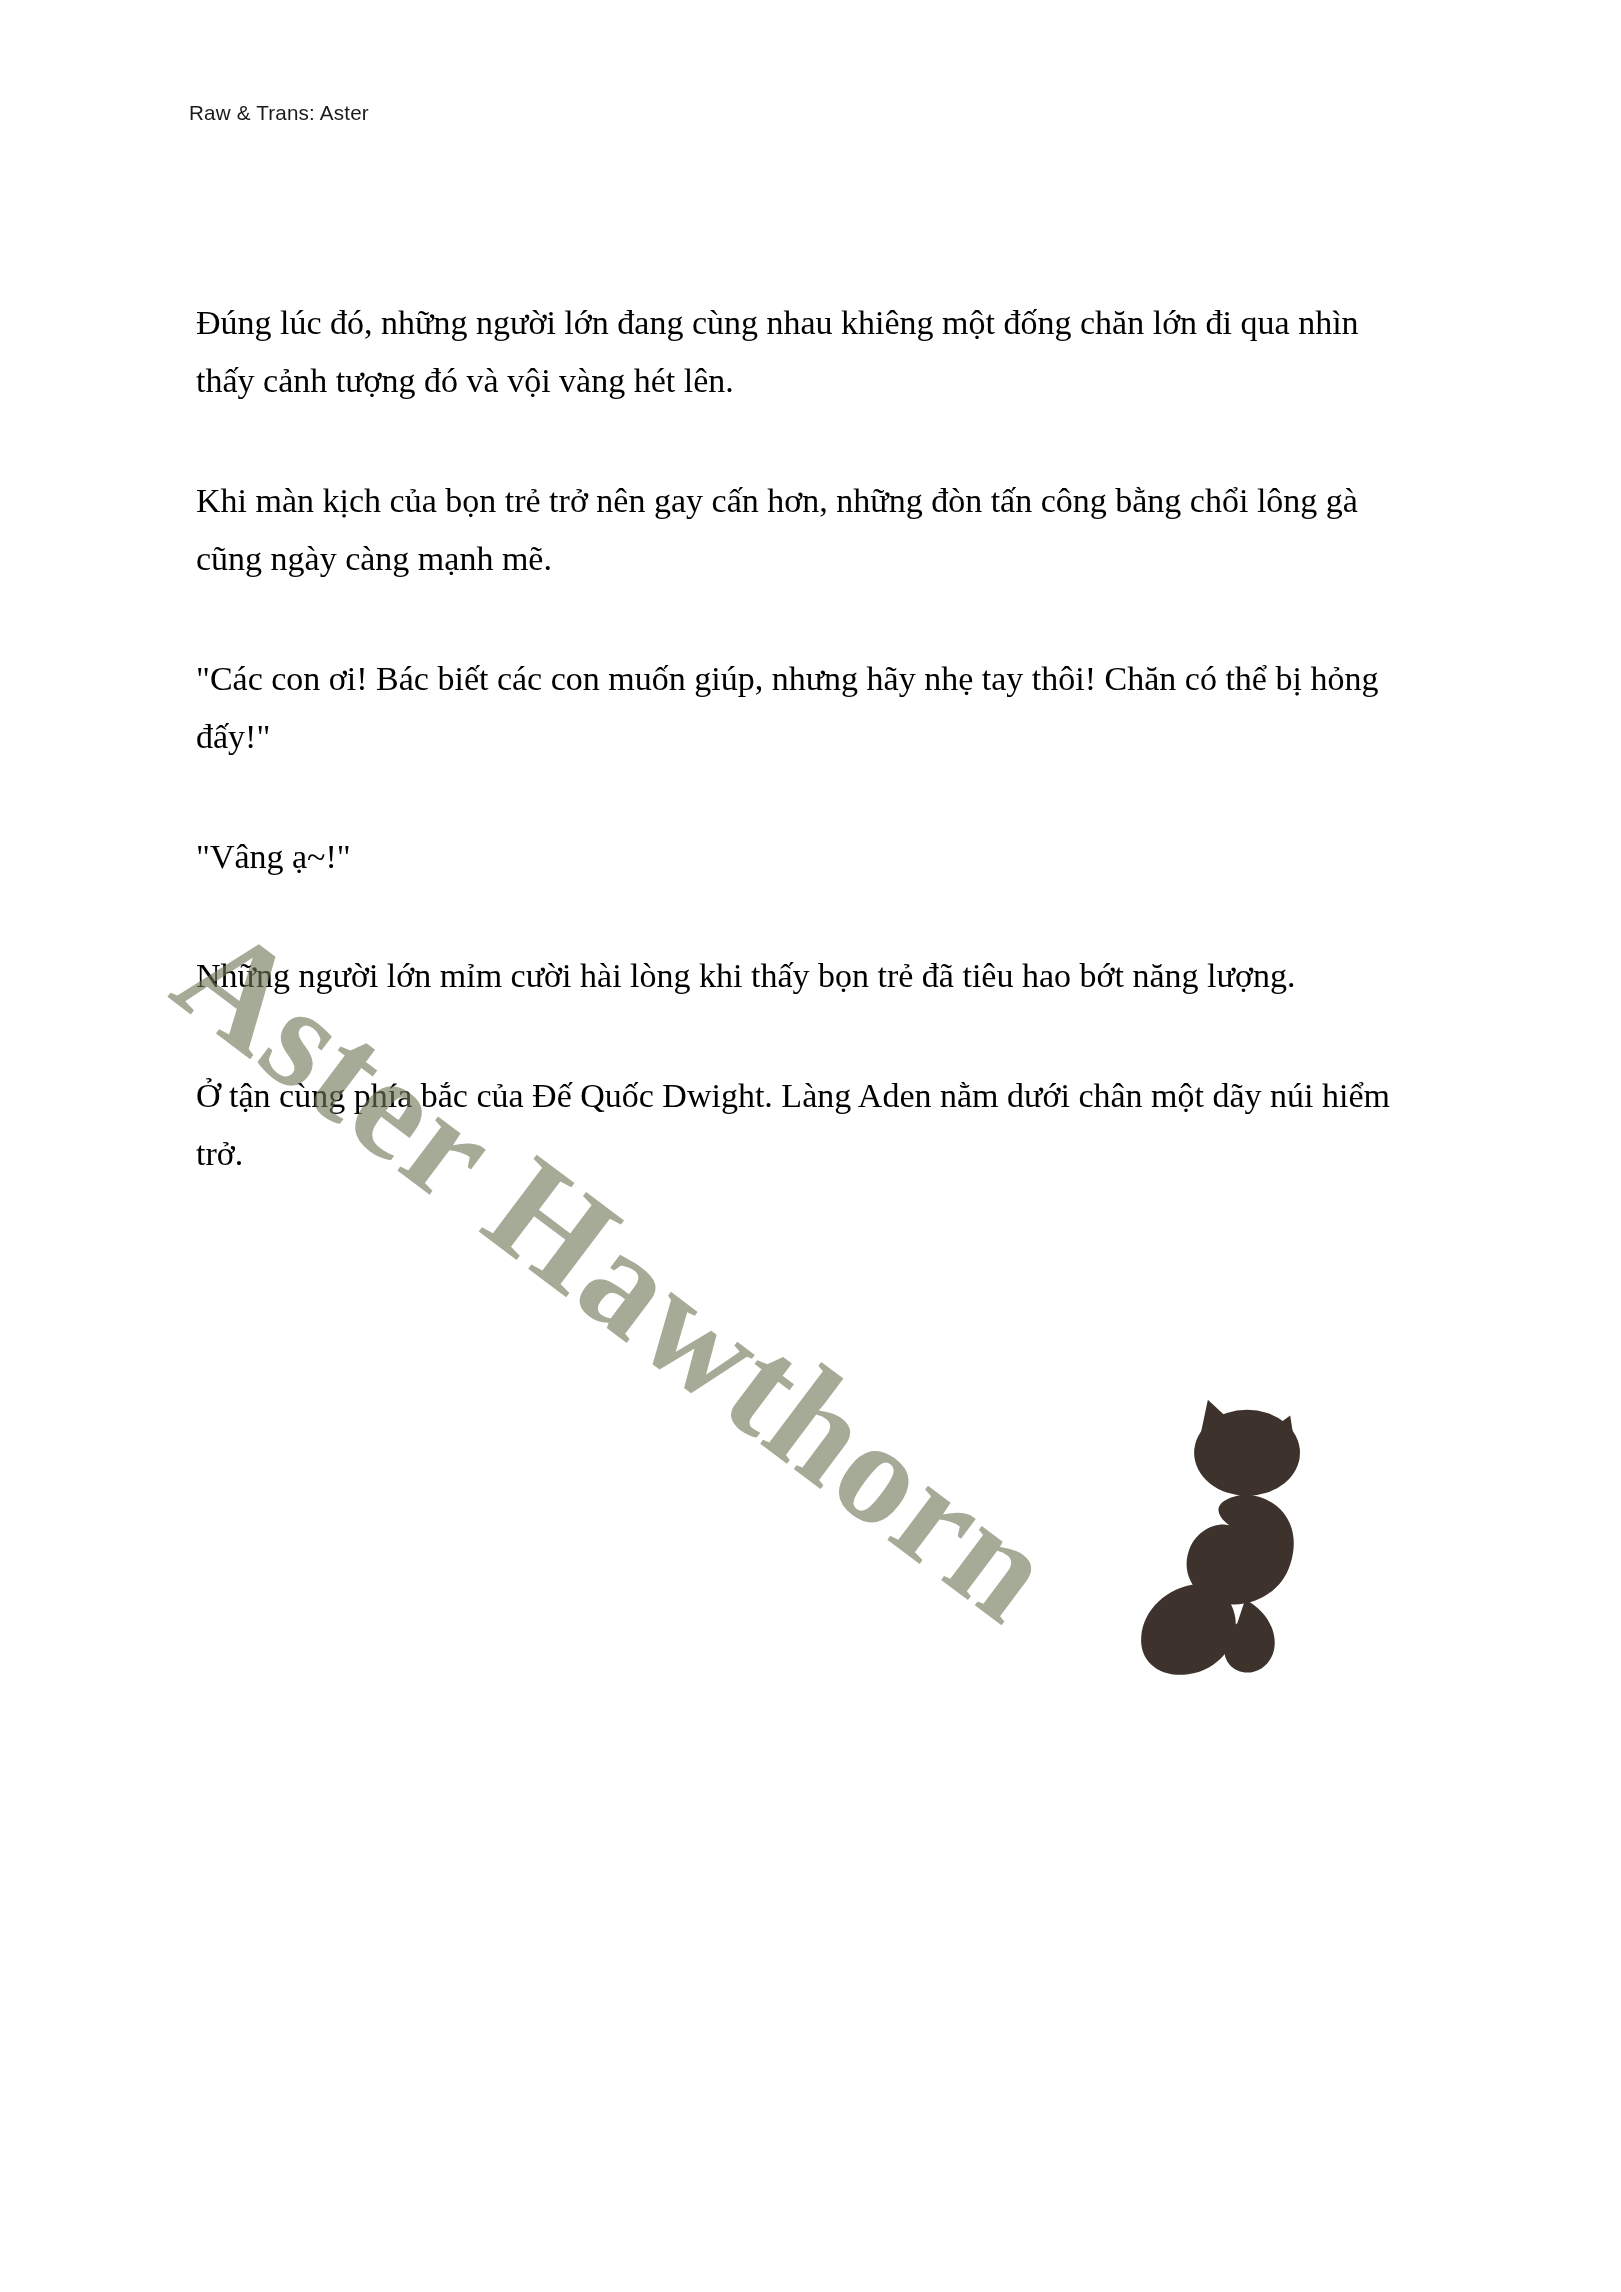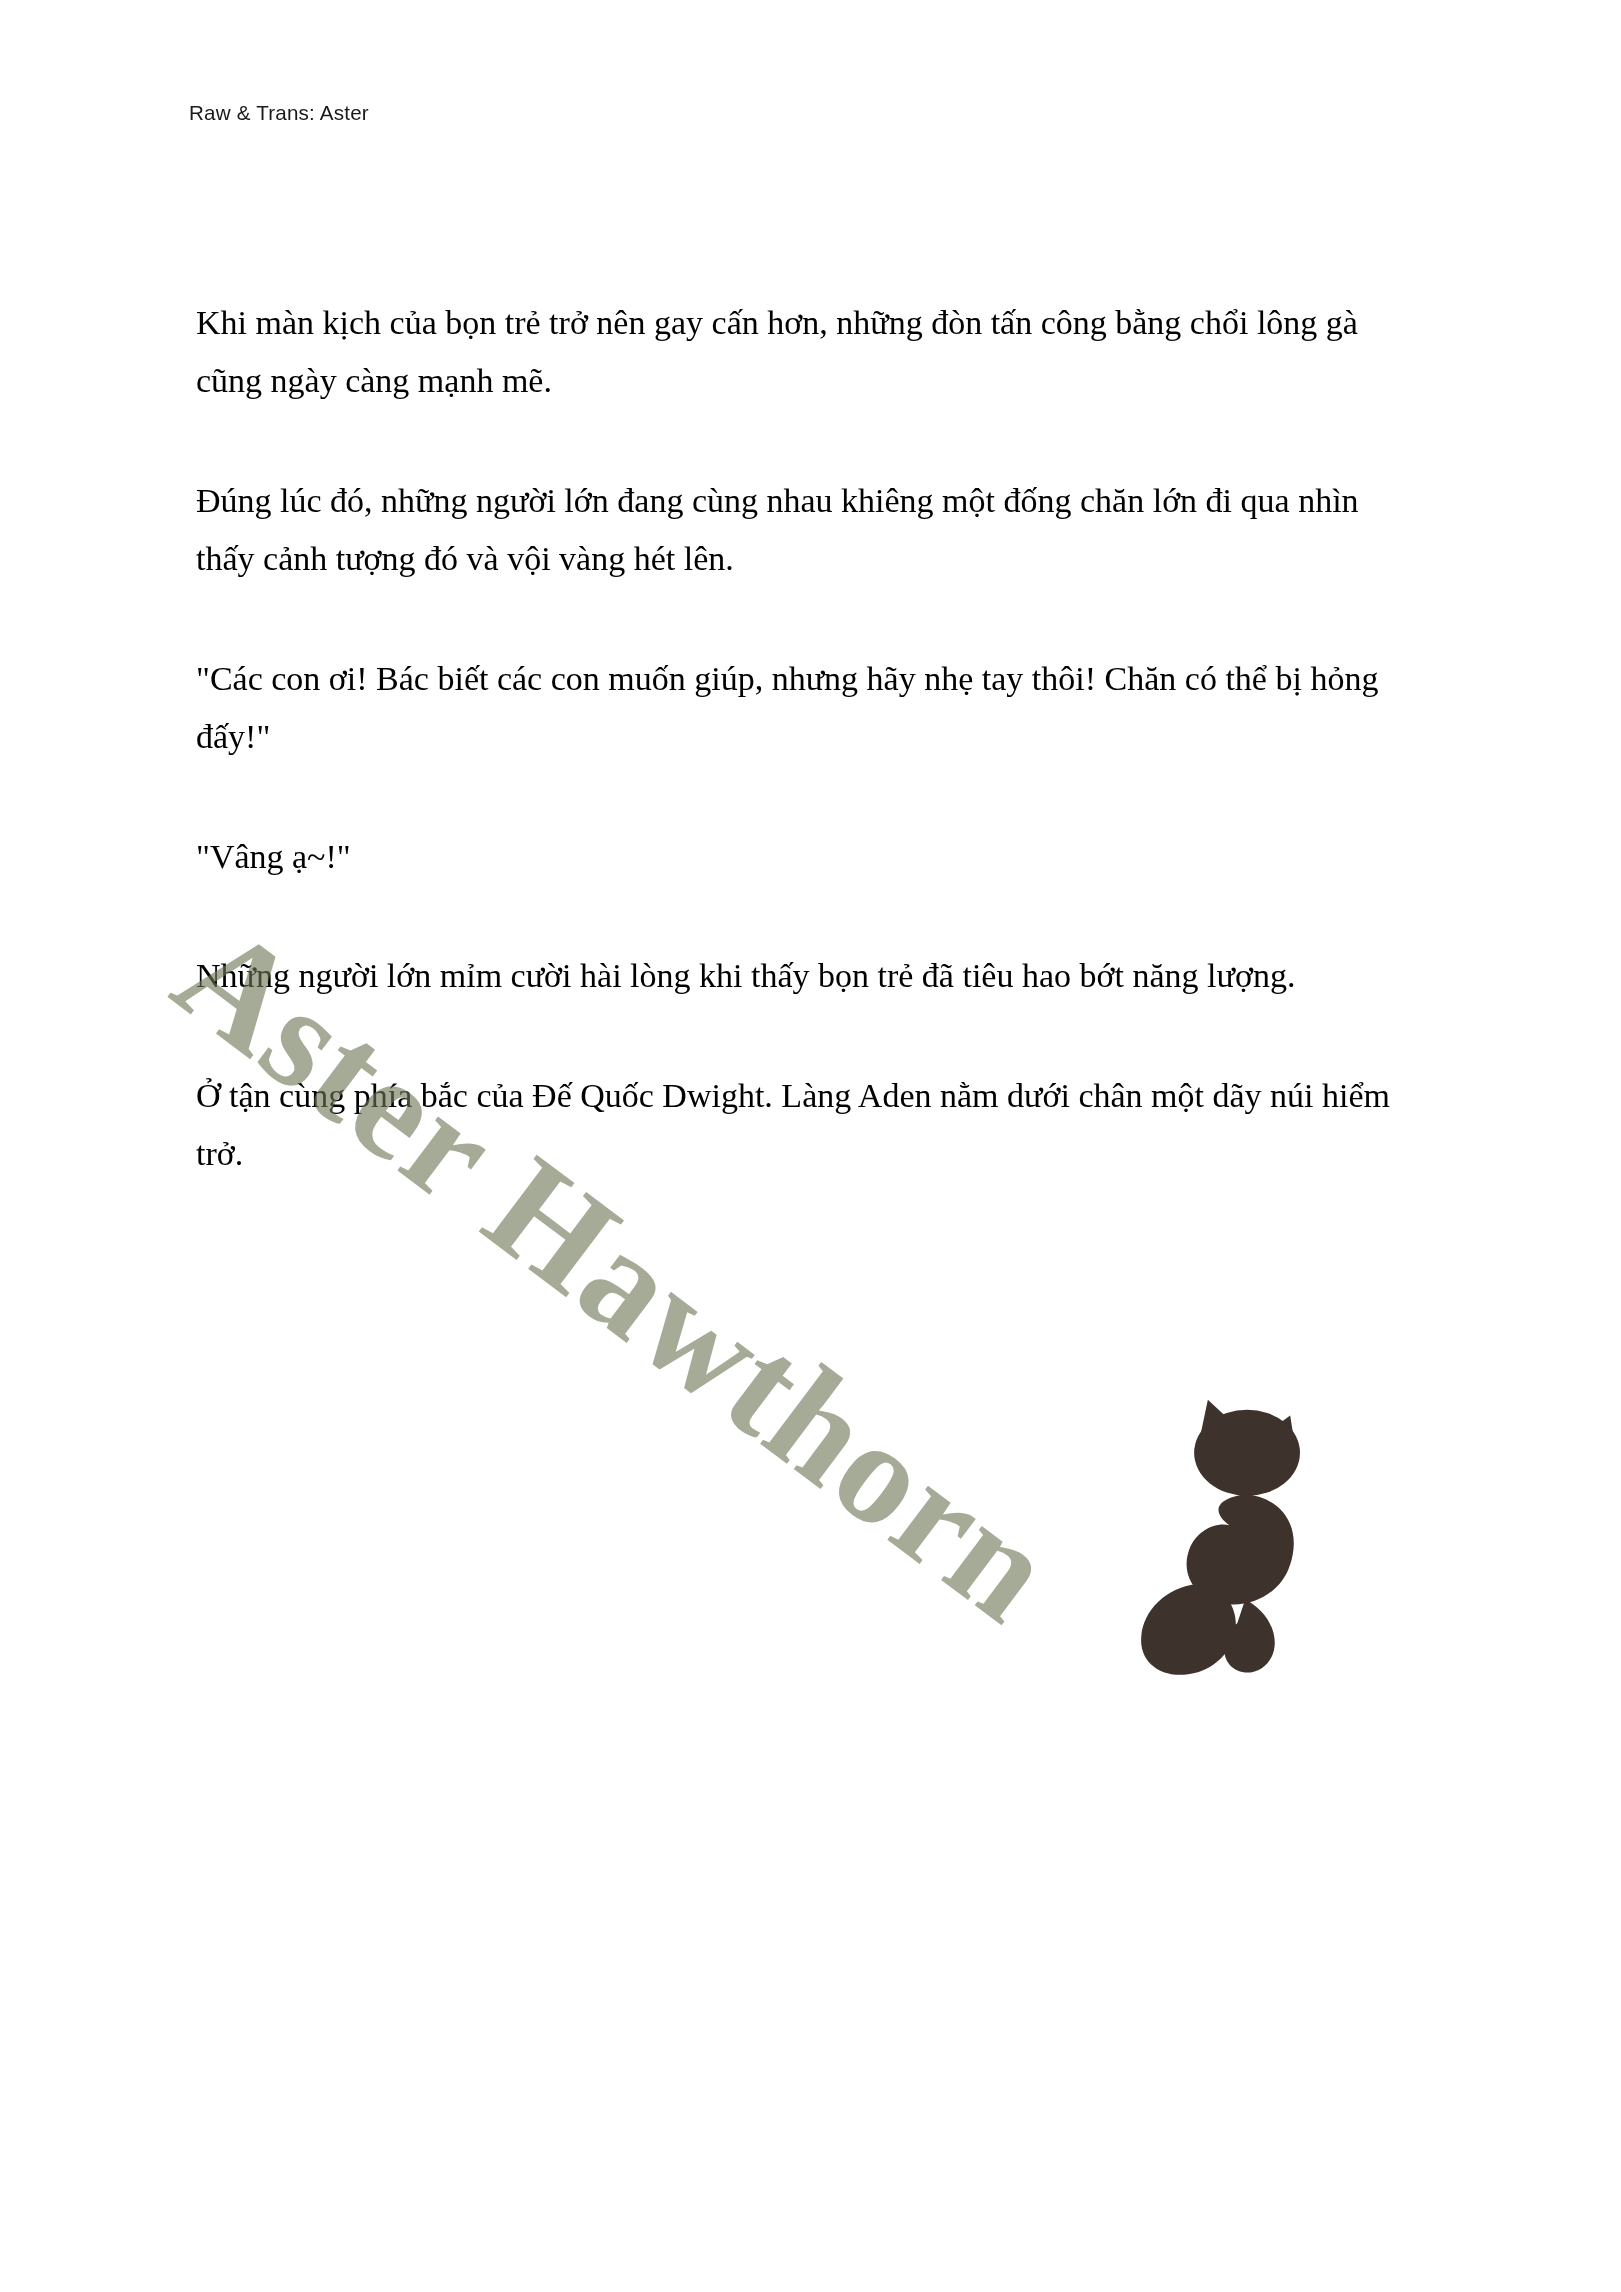--- a/index.html
+++ b/index.html
@@ -72,22 +72,22 @@
   }
 </style>
 </head>
 <body>
 
 <div class="page">
 
   <div class="header">Raw &amp; Trans: Aster</div>
 
   <div class="content">
+    <p class="para">Đúng lúc đó, những người lớn đang cùng nhau khiêng một đống chăn lớn đi qua nhìn thấy cảnh tượng đó và vội vàng hét lên.</p>
     <p class="para">Khi màn kịch của bọn trẻ trở nên gay cấn hơn, những đòn tấn công bằng chổi lông gà cũng ngày càng mạnh mẽ.</p>
-    <p class="para">Đúng lúc đó, những người lớn đang cùng nhau khiêng một đống chăn lớn đi qua nhìn thấy cảnh tượng đó và vội vàng hét lên.</p>
     <p class="para">"Các con ơi! Bác biết các con muốn giúp, nhưng hãy nhẹ tay thôi! Chăn có thể bị hỏng đấy!"</p>
     <p class="para">"Vâng ạ~!"</p>
     <p class="para">Những người lớn mỉm cười hài lòng khi thấy bọn trẻ đã tiêu hao bớt năng lượng.</p>
     <p class="para">Ở tận cùng phía bắc của Đế Quốc Dwight. Làng Aden nằm dưới chân một dãy núi hiểm trở.</p>
   </div>
 
   <div class="watermark">
     <div class="watermark-text">Aster Hawthorn</div>
   </div>
 

